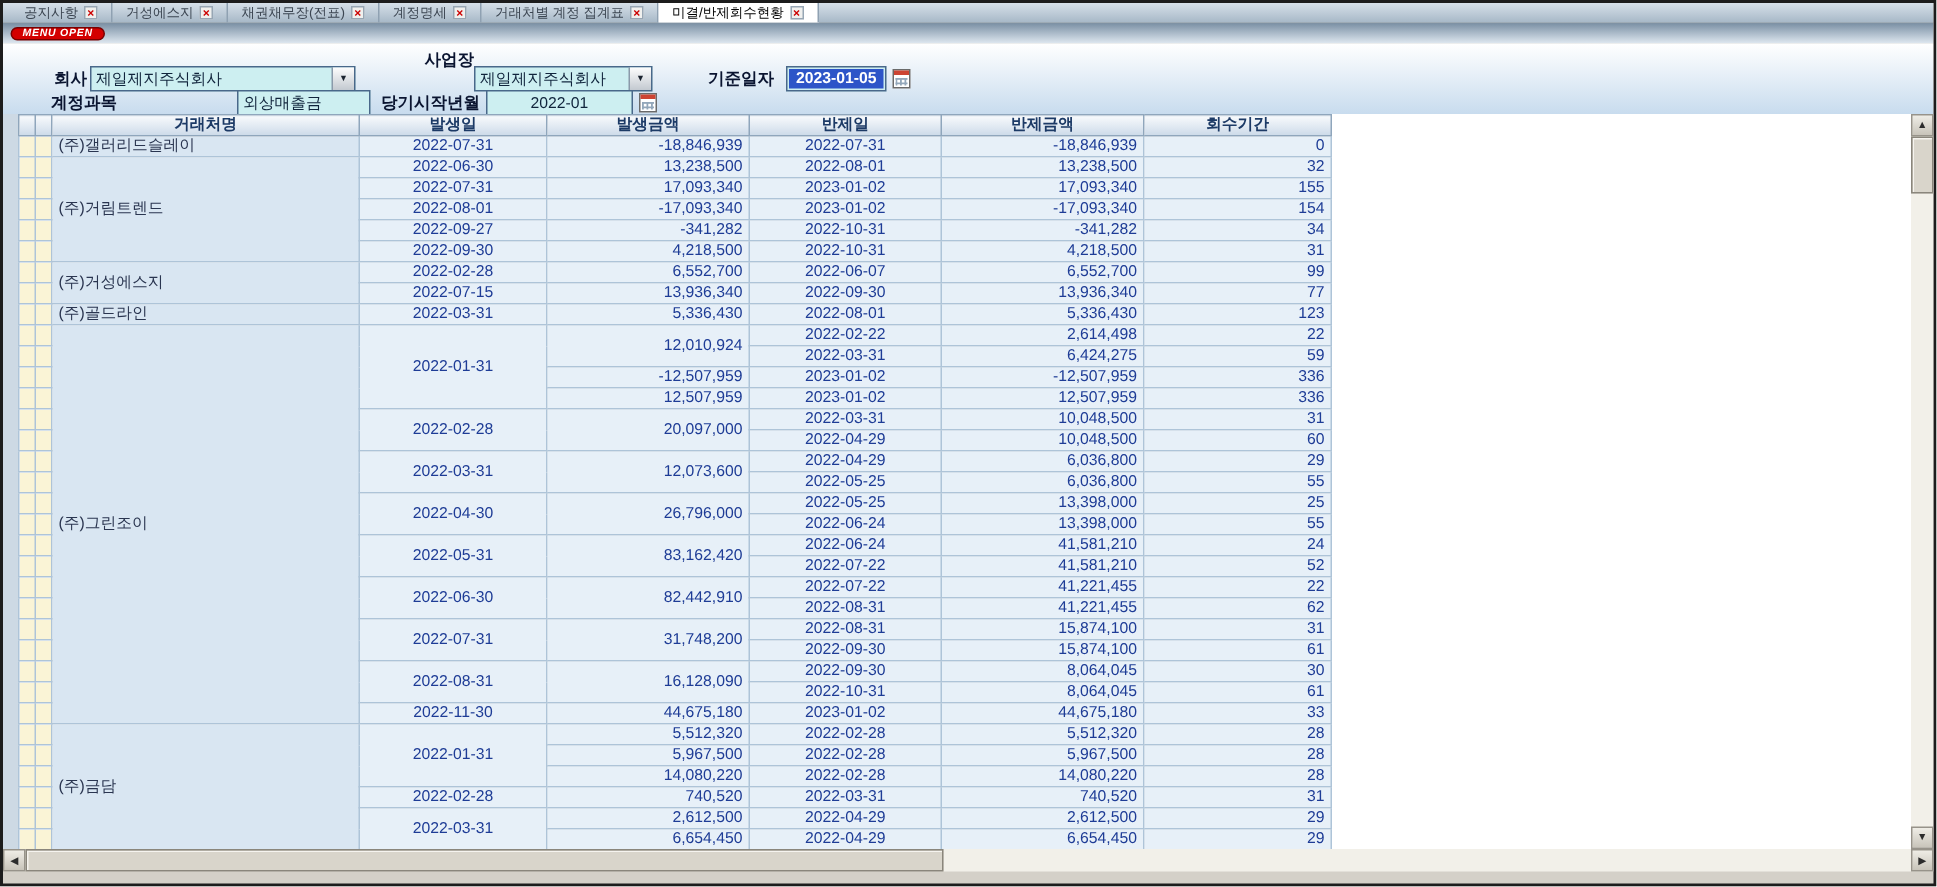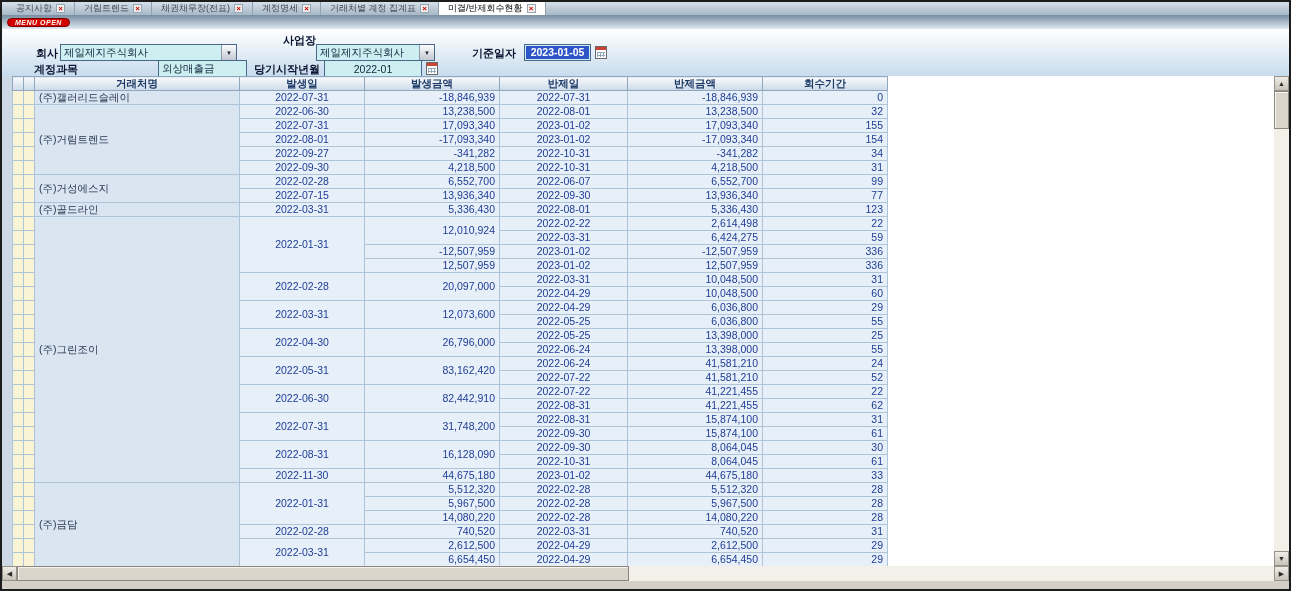--- a/index.html
+++ b/index.html
@@ -110,21 +110,21 @@
 <body>
 
 <div class="window">
 
   <div class="tabbar">
       <div class="tab">
         <span>공지사항</span>
         <span class="tab-close">×</span>
       </div>
       <div class="tab">
-        <span>거림트렌드</span>
+        <span>거성에스지</span>
         <span class="tab-close">×</span>
       </div>
       <div class="tab">
         <span>채권채무장(전표)</span>
         <span class="tab-close">×</span>
       </div>
       <div class="tab">
         <span>계정명세</span>
         <span class="tab-close">×</span>
       </div>

